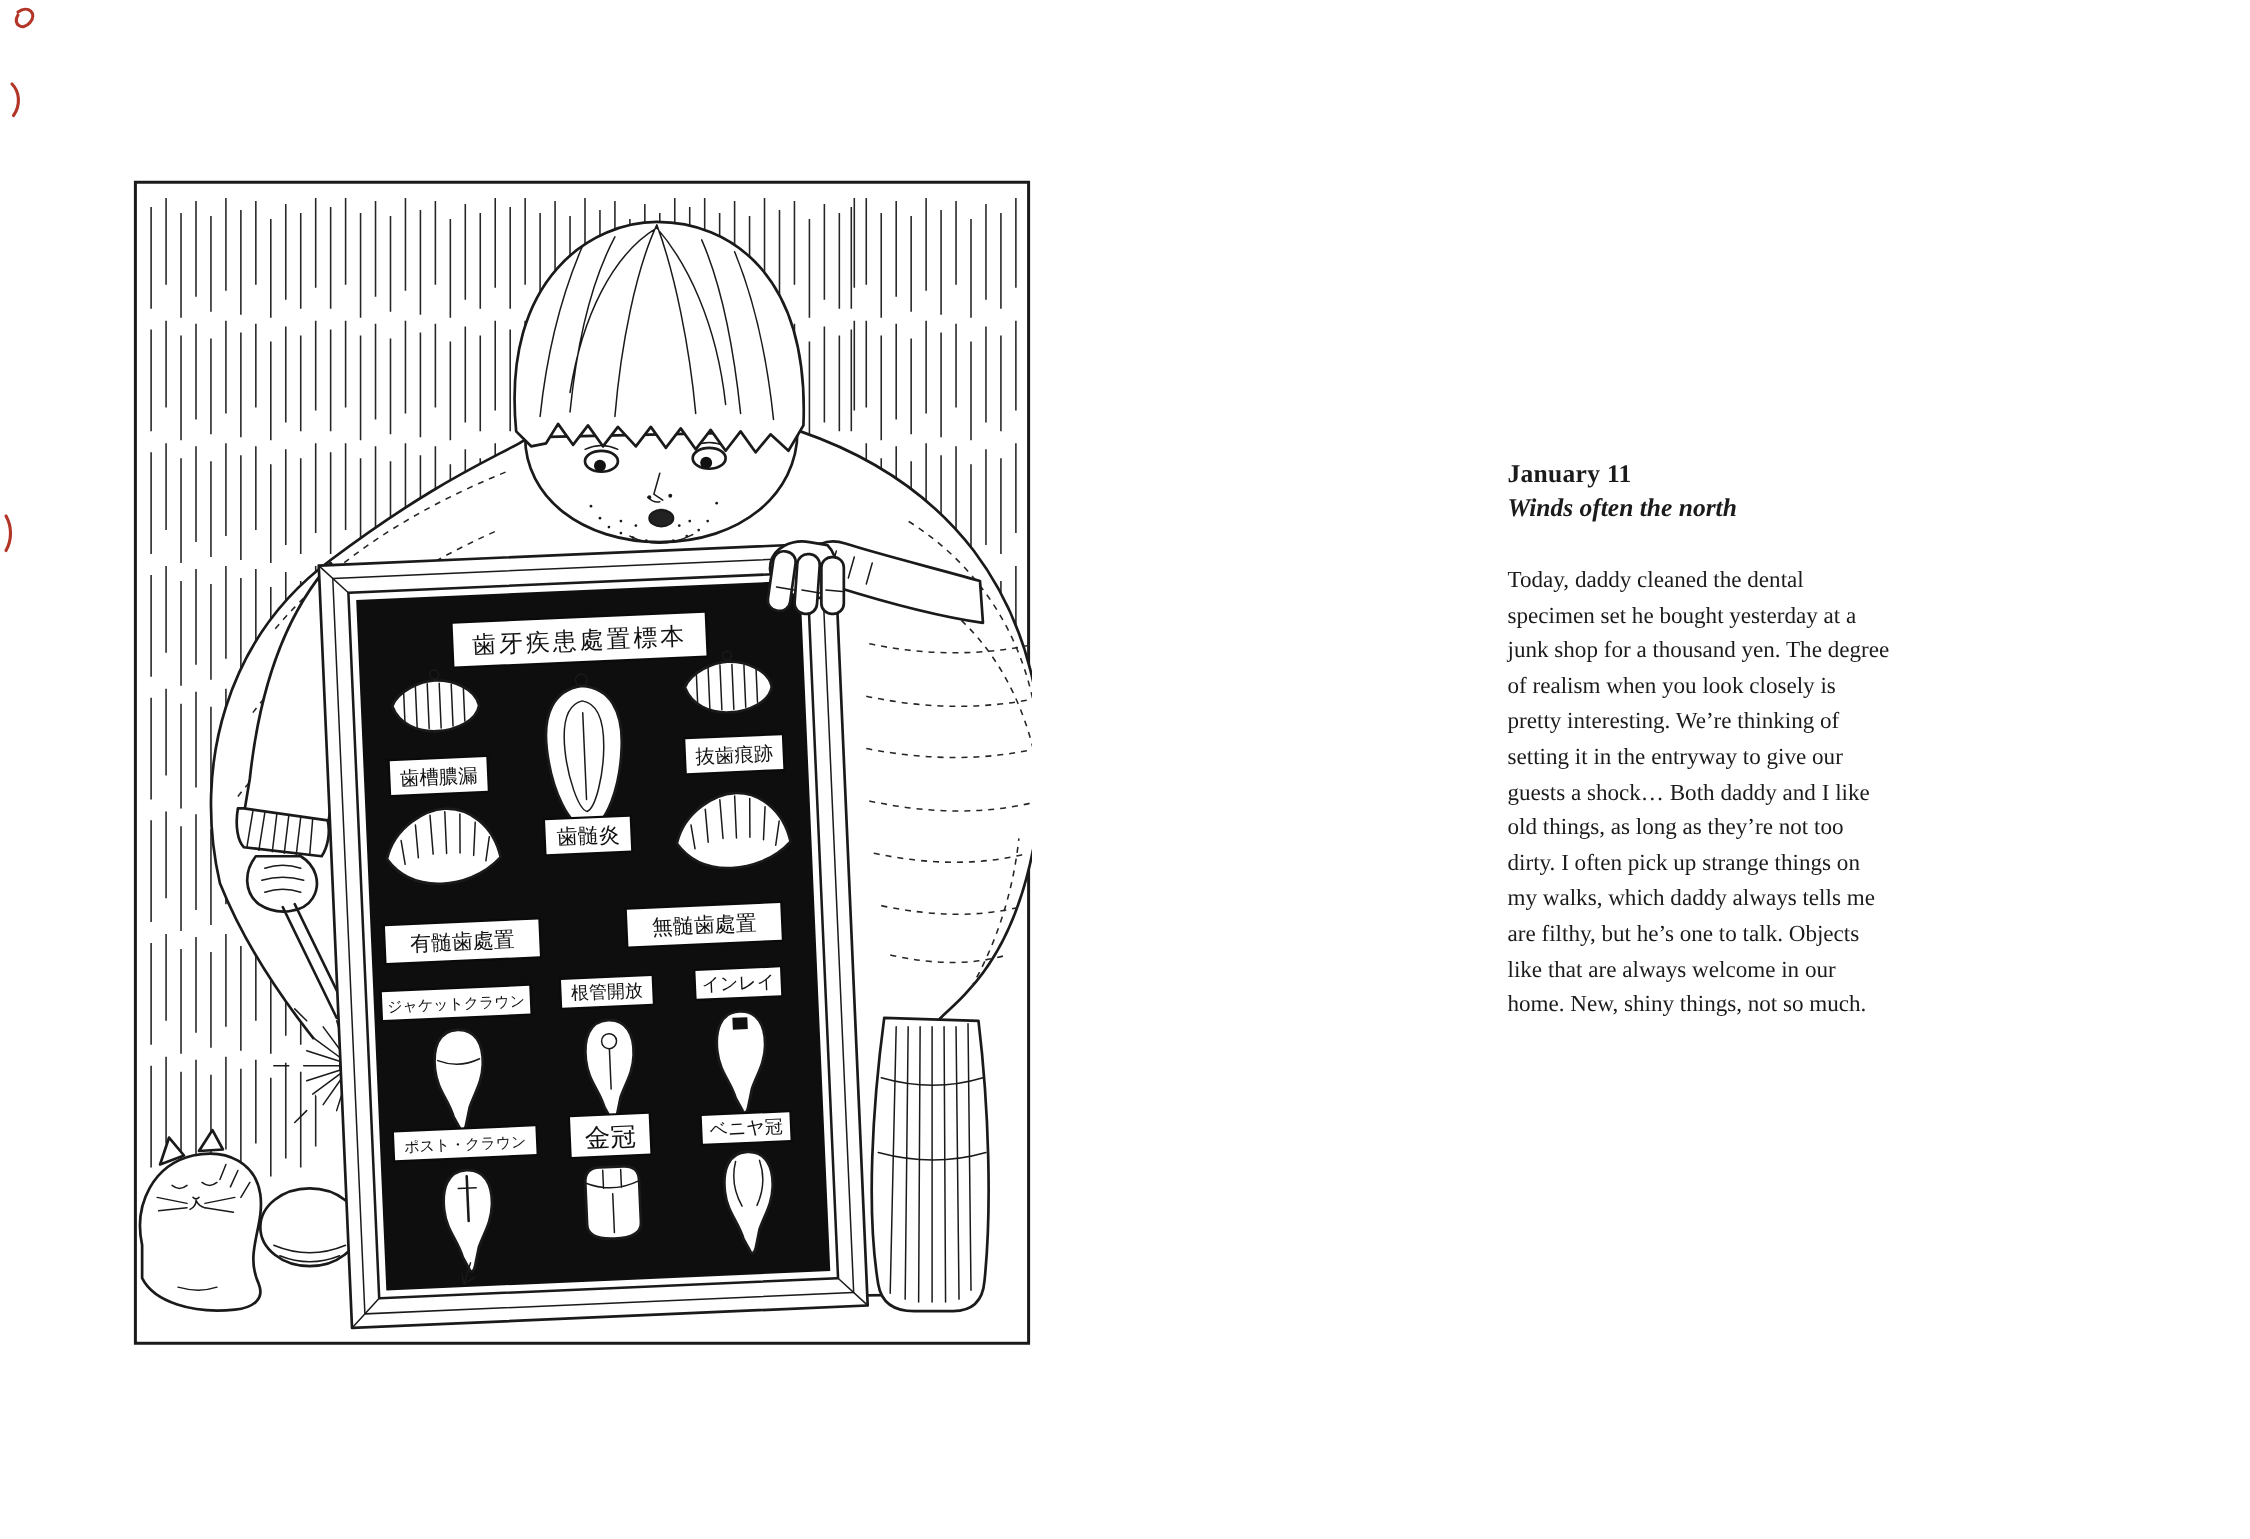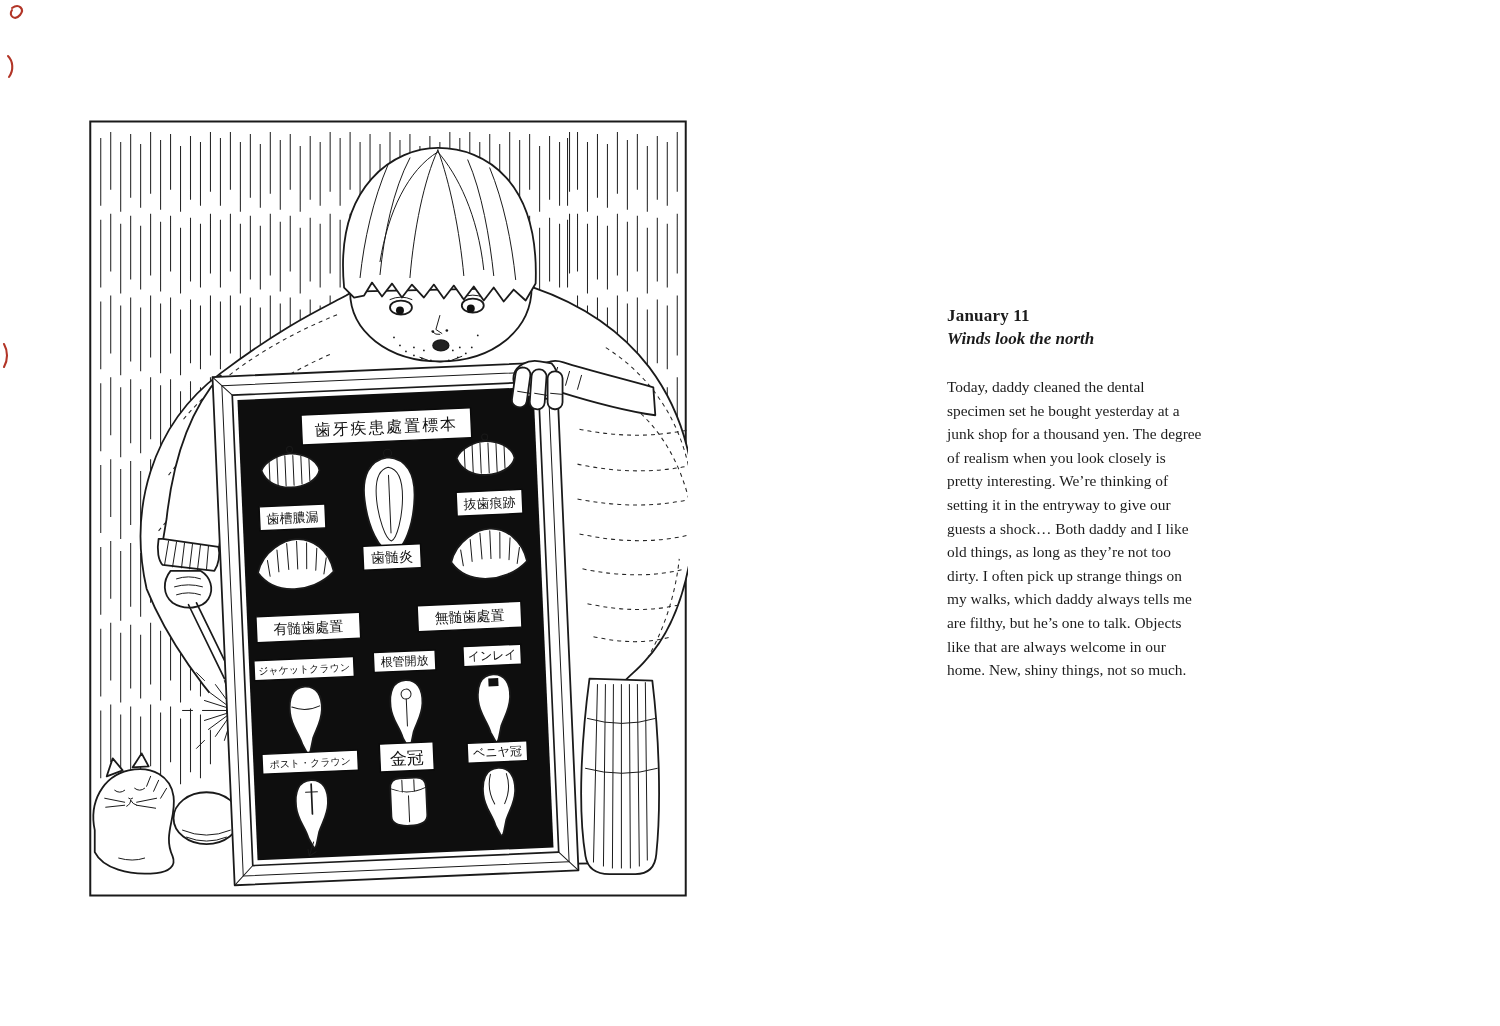--- a/index.html
+++ b/index.html
@@ -1,20 +1,20 @@
 <!DOCTYPE html>
 <html><head>
 <meta charset="utf-8">
 <style>
   html,body{margin:0;padding:0;background:#ffffff;}
   .page{position:relative;width:1500px;height:1026px;background:#ffffff;overflow:hidden;
         font-family:"Liberation Serif",serif;color:#1b1b1b;}
   .illo{position:absolute;left:88px;top:120px;width:600px;height:778px;}
   .redmarks{position:absolute;left:0;top:0;width:30px;height:380px;}
-  .entry{position:absolute;left:947px;top:306px;width:258px;}
+  .entry{position:absolute;left:1005px;top:306px;width:258px;}
   .entry .date{font-size:17px;font-weight:700;margin:0;letter-spacing:.2px;}
   .entry .title{font-size:17px;font-weight:700;font-style:italic;margin:3px 0 0;}
   .entry .body{font-size:15.4px;line-height:23.6px;margin:26px 0 0;}
   
   .ln{fill:none;stroke:#1a1a1a;stroke-width:1.7;stroke-linecap:round;stroke-linejoin:round;}
   .tn{fill:none;stroke:#1a1a1a;stroke-width:1;stroke-linecap:round;stroke-linejoin:round;}
   .fw{fill:#ffffff;stroke:#1a1a1a;stroke-width:1.8;stroke-linejoin:round;}
   .hp{fill:none;stroke:#262626;stroke-width:1.05;}
   .ds{stroke-dasharray:4 4;}
   .lbl{fill:#ffffff;stroke:#0a0a0a;stroke-width:1.4;}
@@ -249,17 +249,17 @@
       <path class="fw" d="M452,242 C440,240 428,246 426,256 C424,266 432,276 444,278 L466,280 C474,272 472,252 464,244 Z"></path>
       <rect class="fw" x="426" y="248" width="15" height="40" rx="7" transform="rotate(8 433 268)"></rect>
       <rect class="fw" x="443" y="250" width="15" height="40" rx="7" transform="rotate(4 450 270)"></rect>
       <rect class="fw" x="460" y="252" width="15" height="38" rx="7"></rect>
       <path class="tn" d="M430,272 L442,274 M447,274 L459,276 M463,274 L474,275"></path>
     </g>
   </svg>
 
   <div class="entry">
     <h2 class="date">January 11</h2>
-    <h3 class="title">Winds look the north</h3>
+    <h3 class="title">Winds often the north</h3>
     <p class="body">Today, daddy cleaned the dental specimen set he bought yesterday at a junk shop for a thousand yen. The degree of realism when you look closely is pretty interesting. We’re thinking of setting it in the entryway to give our guests a shock… Both daddy and I like old things, as long as they’re not too dirty. I often pick up strange things on my walks, which daddy always tells me are filthy, but he’s one to talk. Objects like that are always welcome in our home. New, shiny things, not so much.</p>
   </div>
 
 </div>
 
 </body></html>

